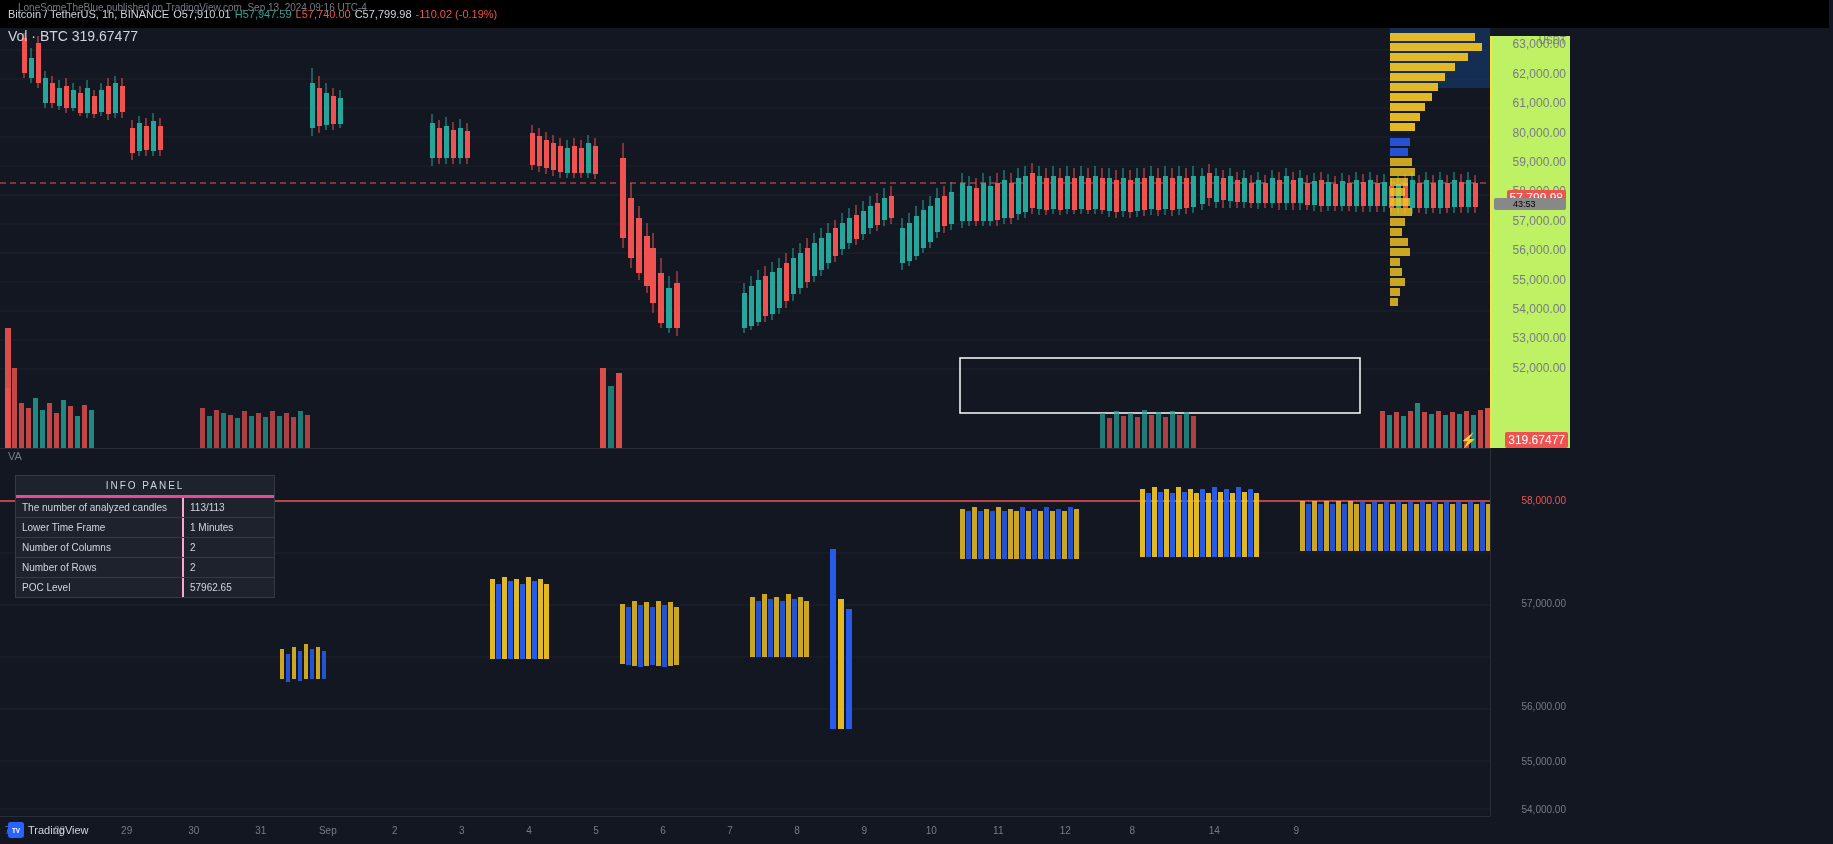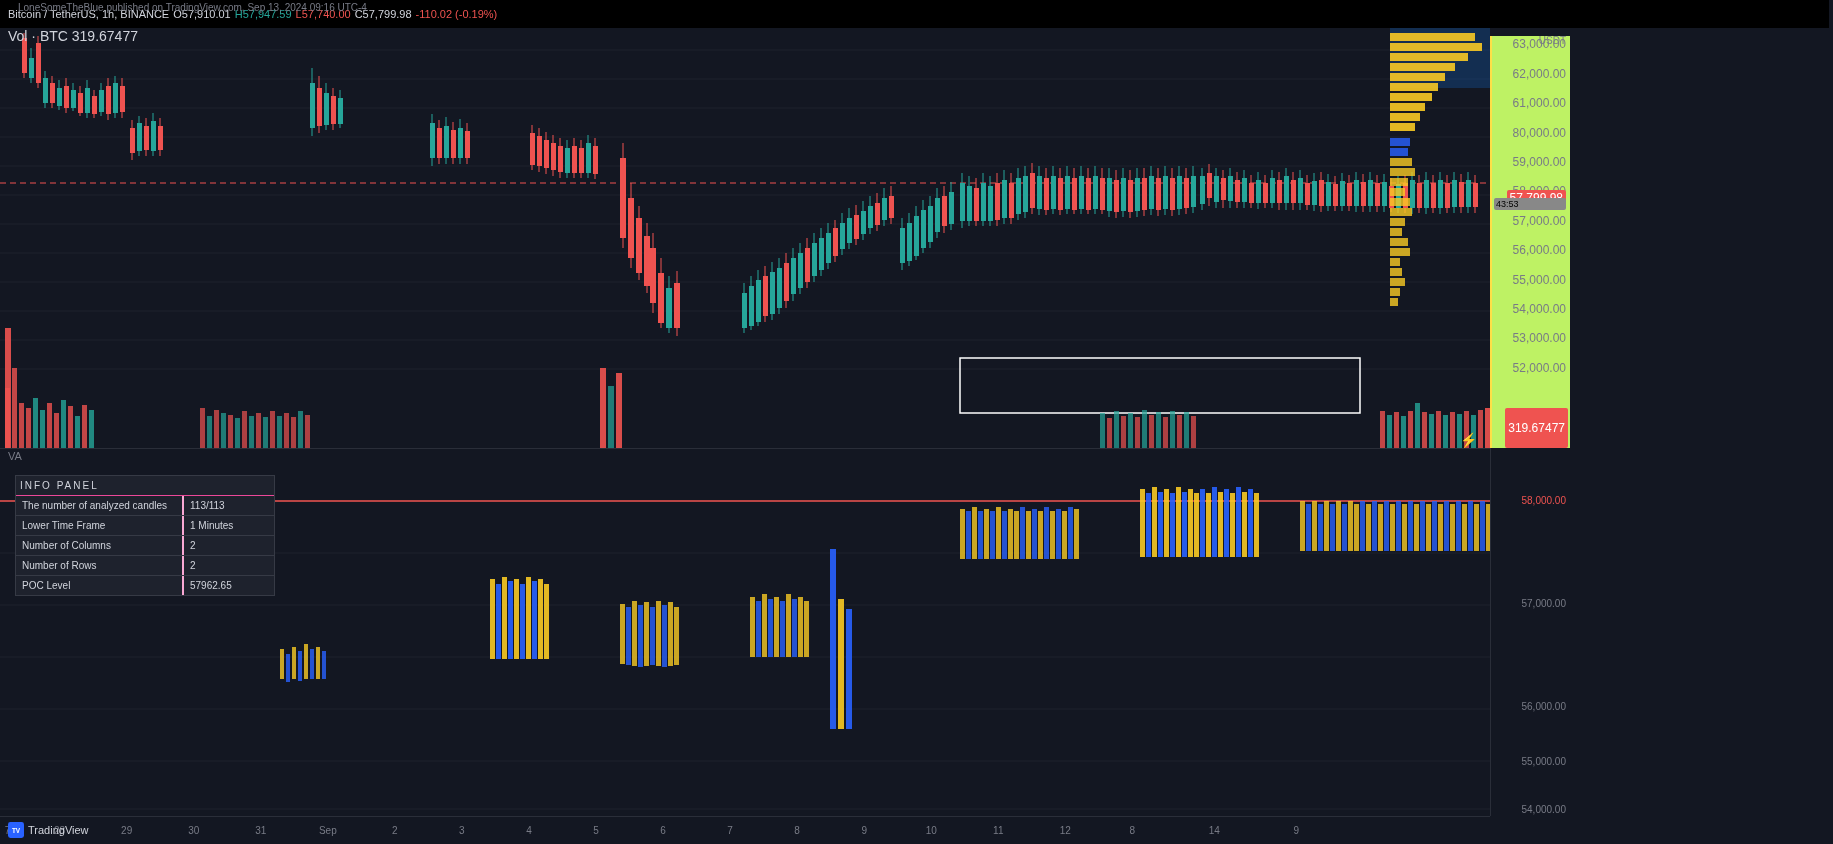--- a/index.html
+++ b/index.html
@@ -82,21 +82,21 @@
     }
     #right-axis .price-label.current {
       background: #ef5350;
       color: #fff;
       padding: 1px 3px;
       border-radius: 2px;
     }
     #right-axis .price-label.vol-label {
       background: #ef5350;
       color: #fff;
-      padding: 1px 2px;
+      padding: 1px 19px;
       border-radius: 2px;
       font-size: 9px;
     }
     #right-axis .usdt-label {
       position: absolute;
       right: 4px;
       top: 4px;
       font-size: 10px;
       color: #787b86;
     }
@@ -125,25 +125,26 @@
     #info-panel {
       position: absolute;
       top: 475px;
       left: 15px;
       width: 260px;
       background: #1e222d;
       border: 1px solid #363a45;
       z-index: 20;
     }
     #info-panel .panel-title {
+      text-align: center;
       padding: 4px;
       letter-spacing: 2px;
       font-size: 10px;
       color: #d1d4dc;
-      border-bottom: 1px solid #ec4899;
+      border-bottom: 3px solid #ec4899;
     }
     #info-panel .panel-row {
       display: flex;
       border-bottom: 1px solid #363a45;
     }
     #info-panel .panel-row:last-child { border-bottom: none; }
     #info-panel .panel-key {
       flex: 1;
       padding: 4px 6px;
       color: #d1d4dc;
@@ -713,21 +714,21 @@
   <span class="price-label" style="top:37%">58,000.00</span>
   <span class="price-label current" style="top:38.5%">57,799.98</span>
   <span class="price-label vol-label" style="top:40%; font-size:9px; right:4px; left:2px; background:#888; color:#000;">43:53</span>
   <span class="price-label" style="top:44%">57,000.00</span>
   <span class="price-label" style="top:51%">56,000.00</span>
   <span class="price-label" style="top:58%">55,000.00</span>
   <span class="price-label" style="top:65%">54,000.00</span>
   <span class="price-label" style="top:72%">53,000.00</span>
   <span class="price-label" style="top:79%">52,000.00</span>
 
-  <span class="price-label" style="bottom:2%; background:#ef5350; color:#fff; padding:13px 3px; border-radius:2px; transform:none; right:2px;">319.67477</span>
+  <span class="price-label" style="bottom:2%; background:#ef5350; color:#fff; padding:1px 3px; border-radius:2px; transform:none; right:2px;">319.67477</span>
 </div>
 
 <div id="va-panel">
   <svg class="chart-svg" width="1490" height="368">
 
     <line x1="0" y1="52" x2="1490" y2="52" stroke="#1e222d" stroke-width="1"></line>
     <line x1="0" y1="104" x2="1490" y2="104" stroke="#1e222d" stroke-width="1"></line>
     <line x1="0" y1="156" x2="1490" y2="156" stroke="#1e222d" stroke-width="1"></line>
     <line x1="0" y1="208" x2="1490" y2="208" stroke="#1e222d" stroke-width="1"></line>
     <line x1="0" y1="260" x2="1490" y2="260" stroke="#1e222d" stroke-width="1"></line>

